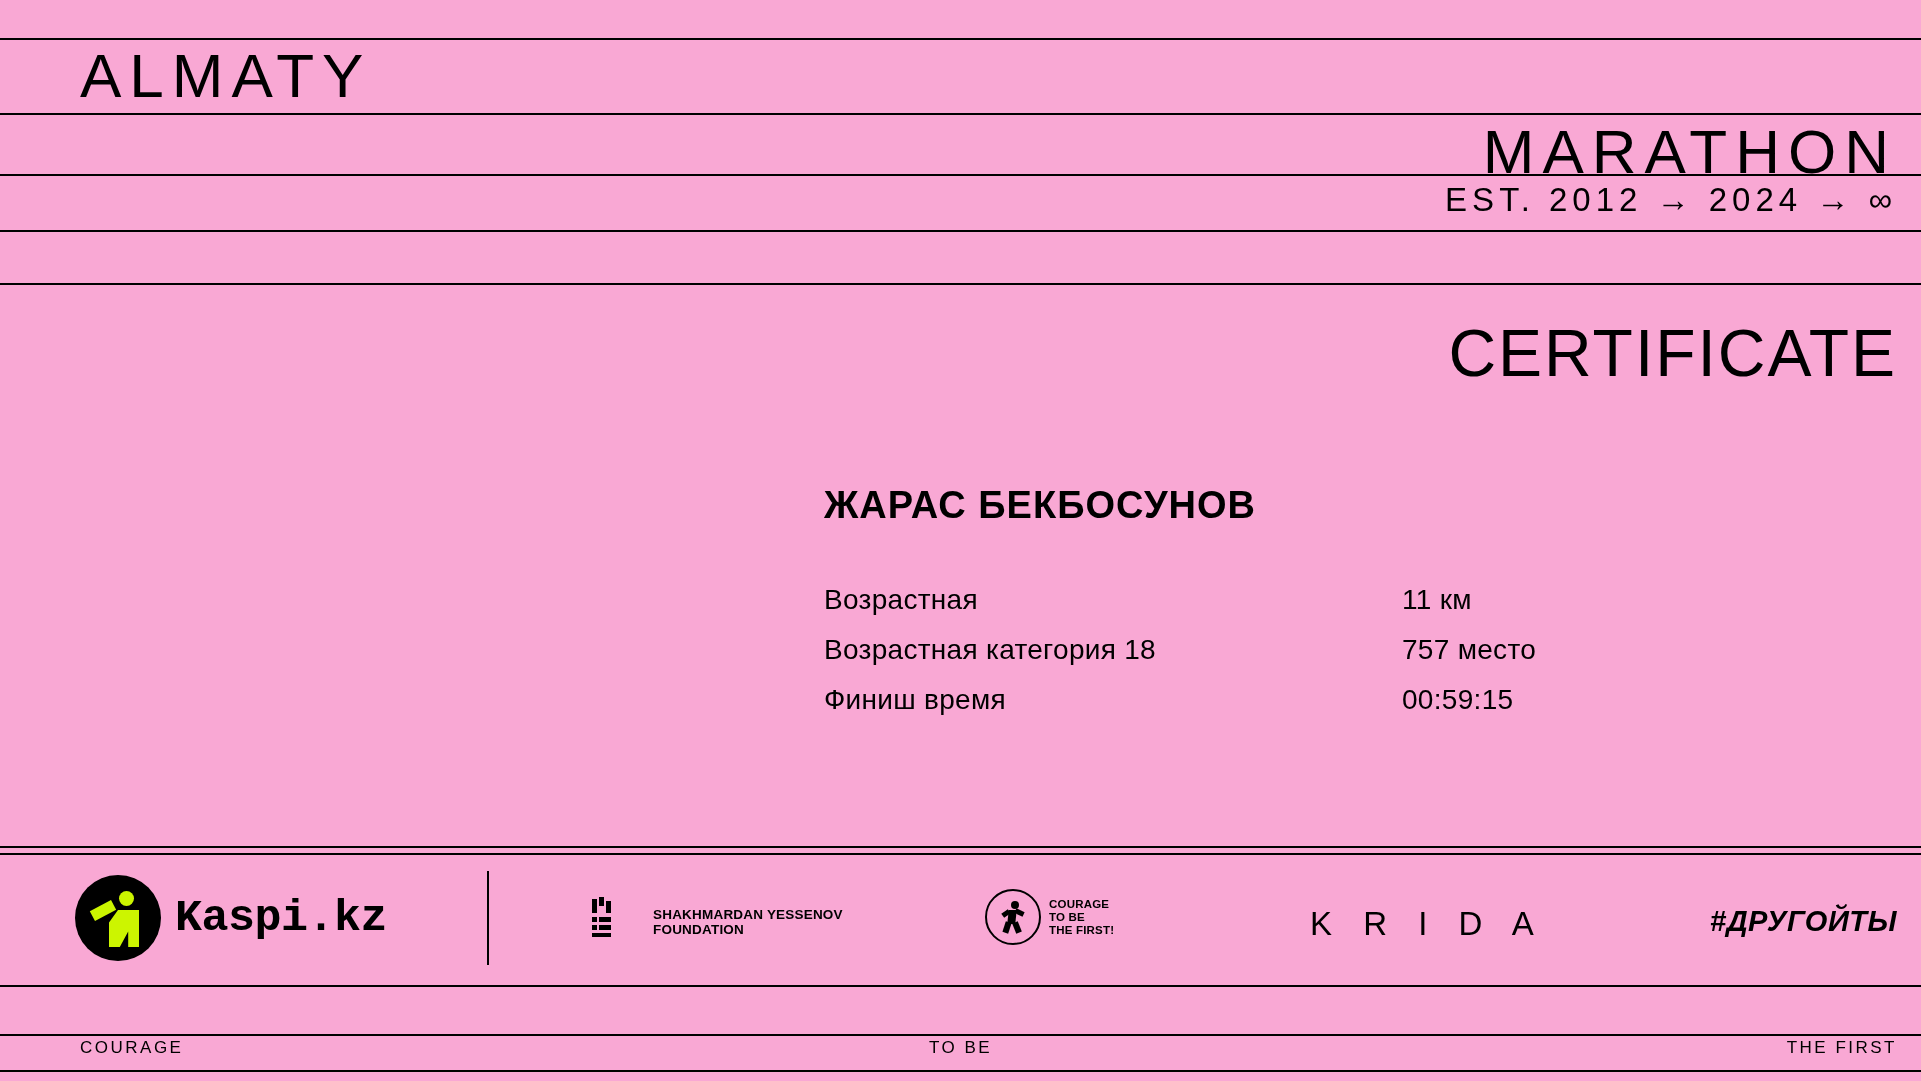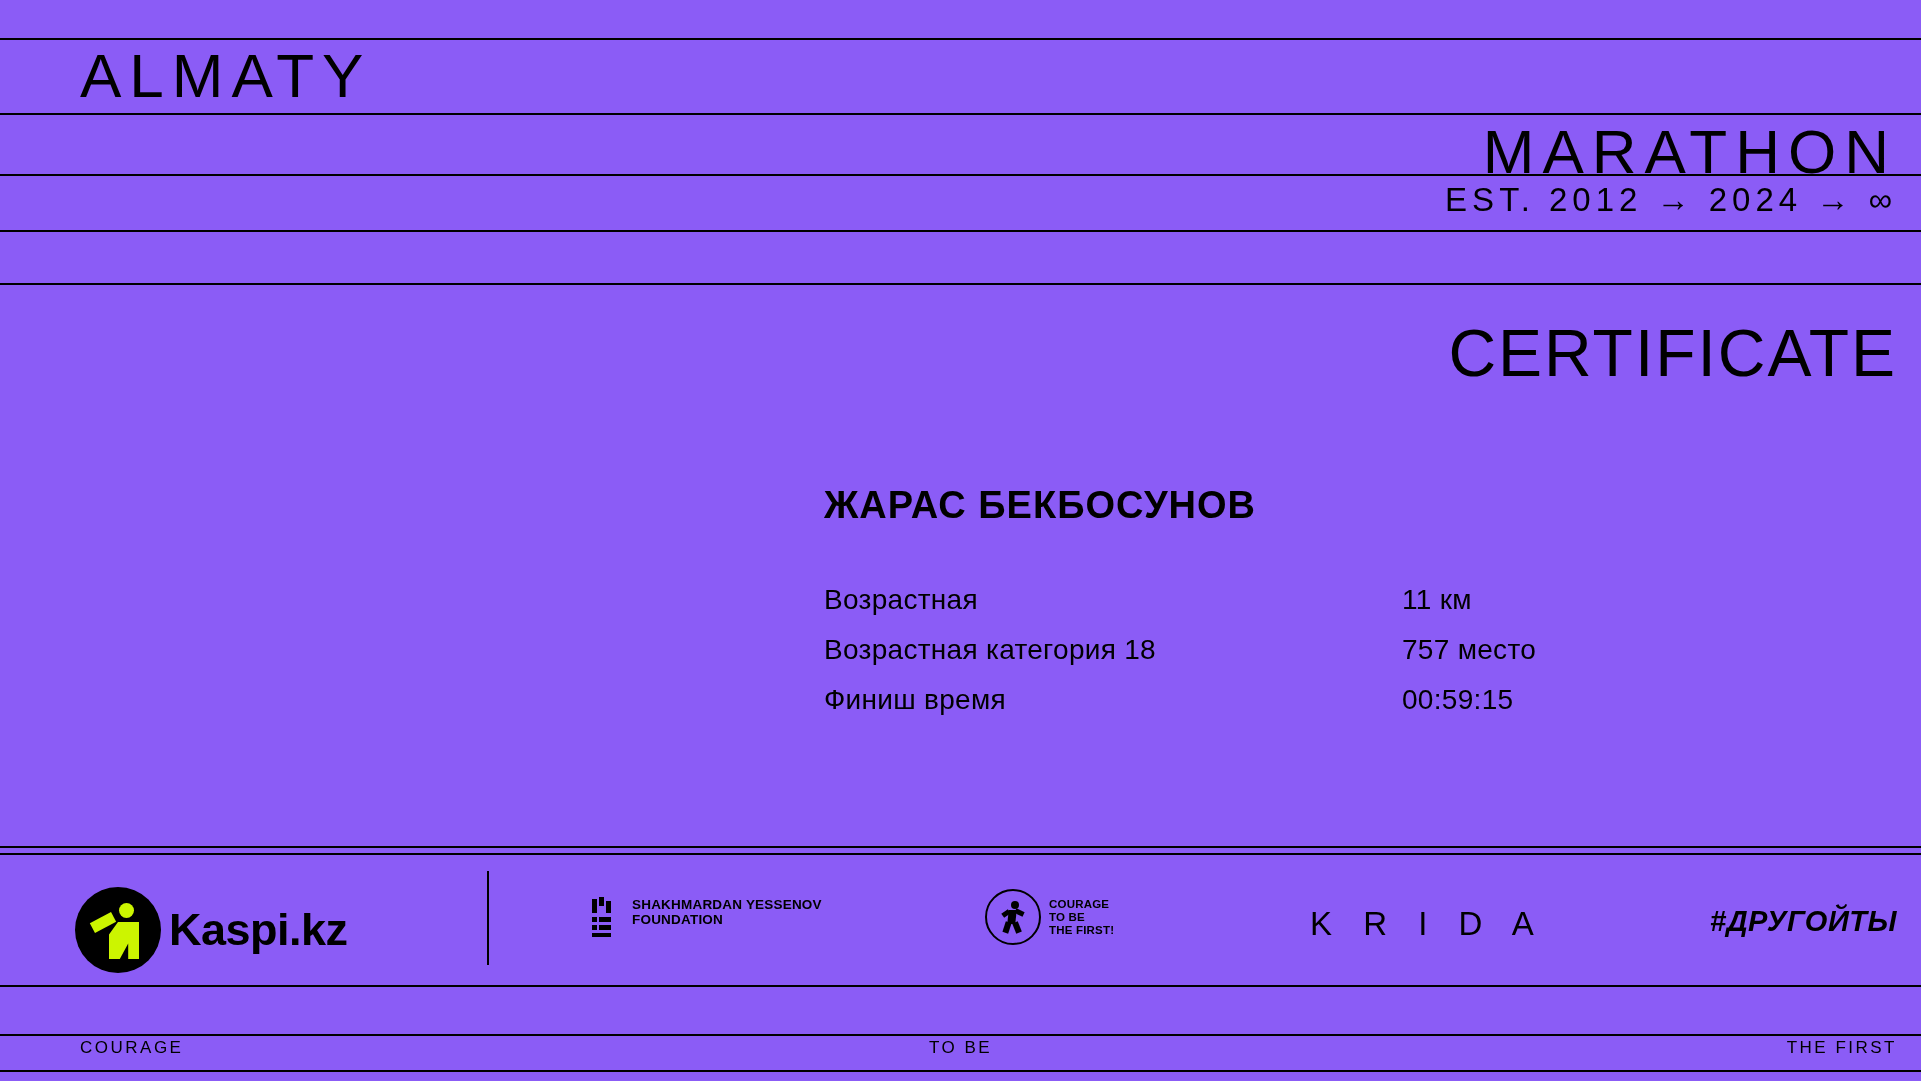--- a/index.html
+++ b/index.html
@@ -13,21 +13,21 @@
     overflow: hidden;
     font-family: "Liberation Sans", sans-serif;
     color: #000;
     position: relative;
   }
   .certificate {
     position: absolute;
     left: 0; top: 0;
     width: 1921px;
     height: 1081px;
-    background: #8b5cf6;
+    background: #f9a8d4;
   }
 
   
   .rule {
     position: absolute;
     left: 0;
     width: 1921px;
     height: 0;
     border-top: 2px solid #000;
   }
@@ -123,24 +123,25 @@
   .sponsors {
     position: absolute;
     left: 0;
     top: 853px;
     width: 1921px;
     height: 132px;
   }
   .kaspi {
     position: absolute;
     left: 75px;
-    top: 34px;
+    top: 22px;
     display: flex;
     align-items: center;
-    gap: 8px;
+    gap: 14px;
+    font-family: Liberation Mono, monospace;
   }
   .kaspi-mark {
     width: 86px;
     height: 86px;
     border-radius: 50%;
     background: #000;
     position: relative;
     overflow: hidden;
   }
   .kaspi-mark .fig-head {
@@ -181,22 +182,22 @@
     top: 18px;
     width: 0;
     height: 94px;
     border-left: 2px solid #000;
   }
   .yessenov {
     position: absolute;
     left: 592px;
     top: 44px;
     display: flex;
-    align-items: flex-start;
-    gap: 6px;
+    align-items: flex-end;
+    gap: 27px;
   }
   .yessenov-mark {
     width: 34px;
     height: 40px;
     position: relative;
   }
   .yessenov-mark i {
     position: absolute;
     background: #000;
     display: block;

